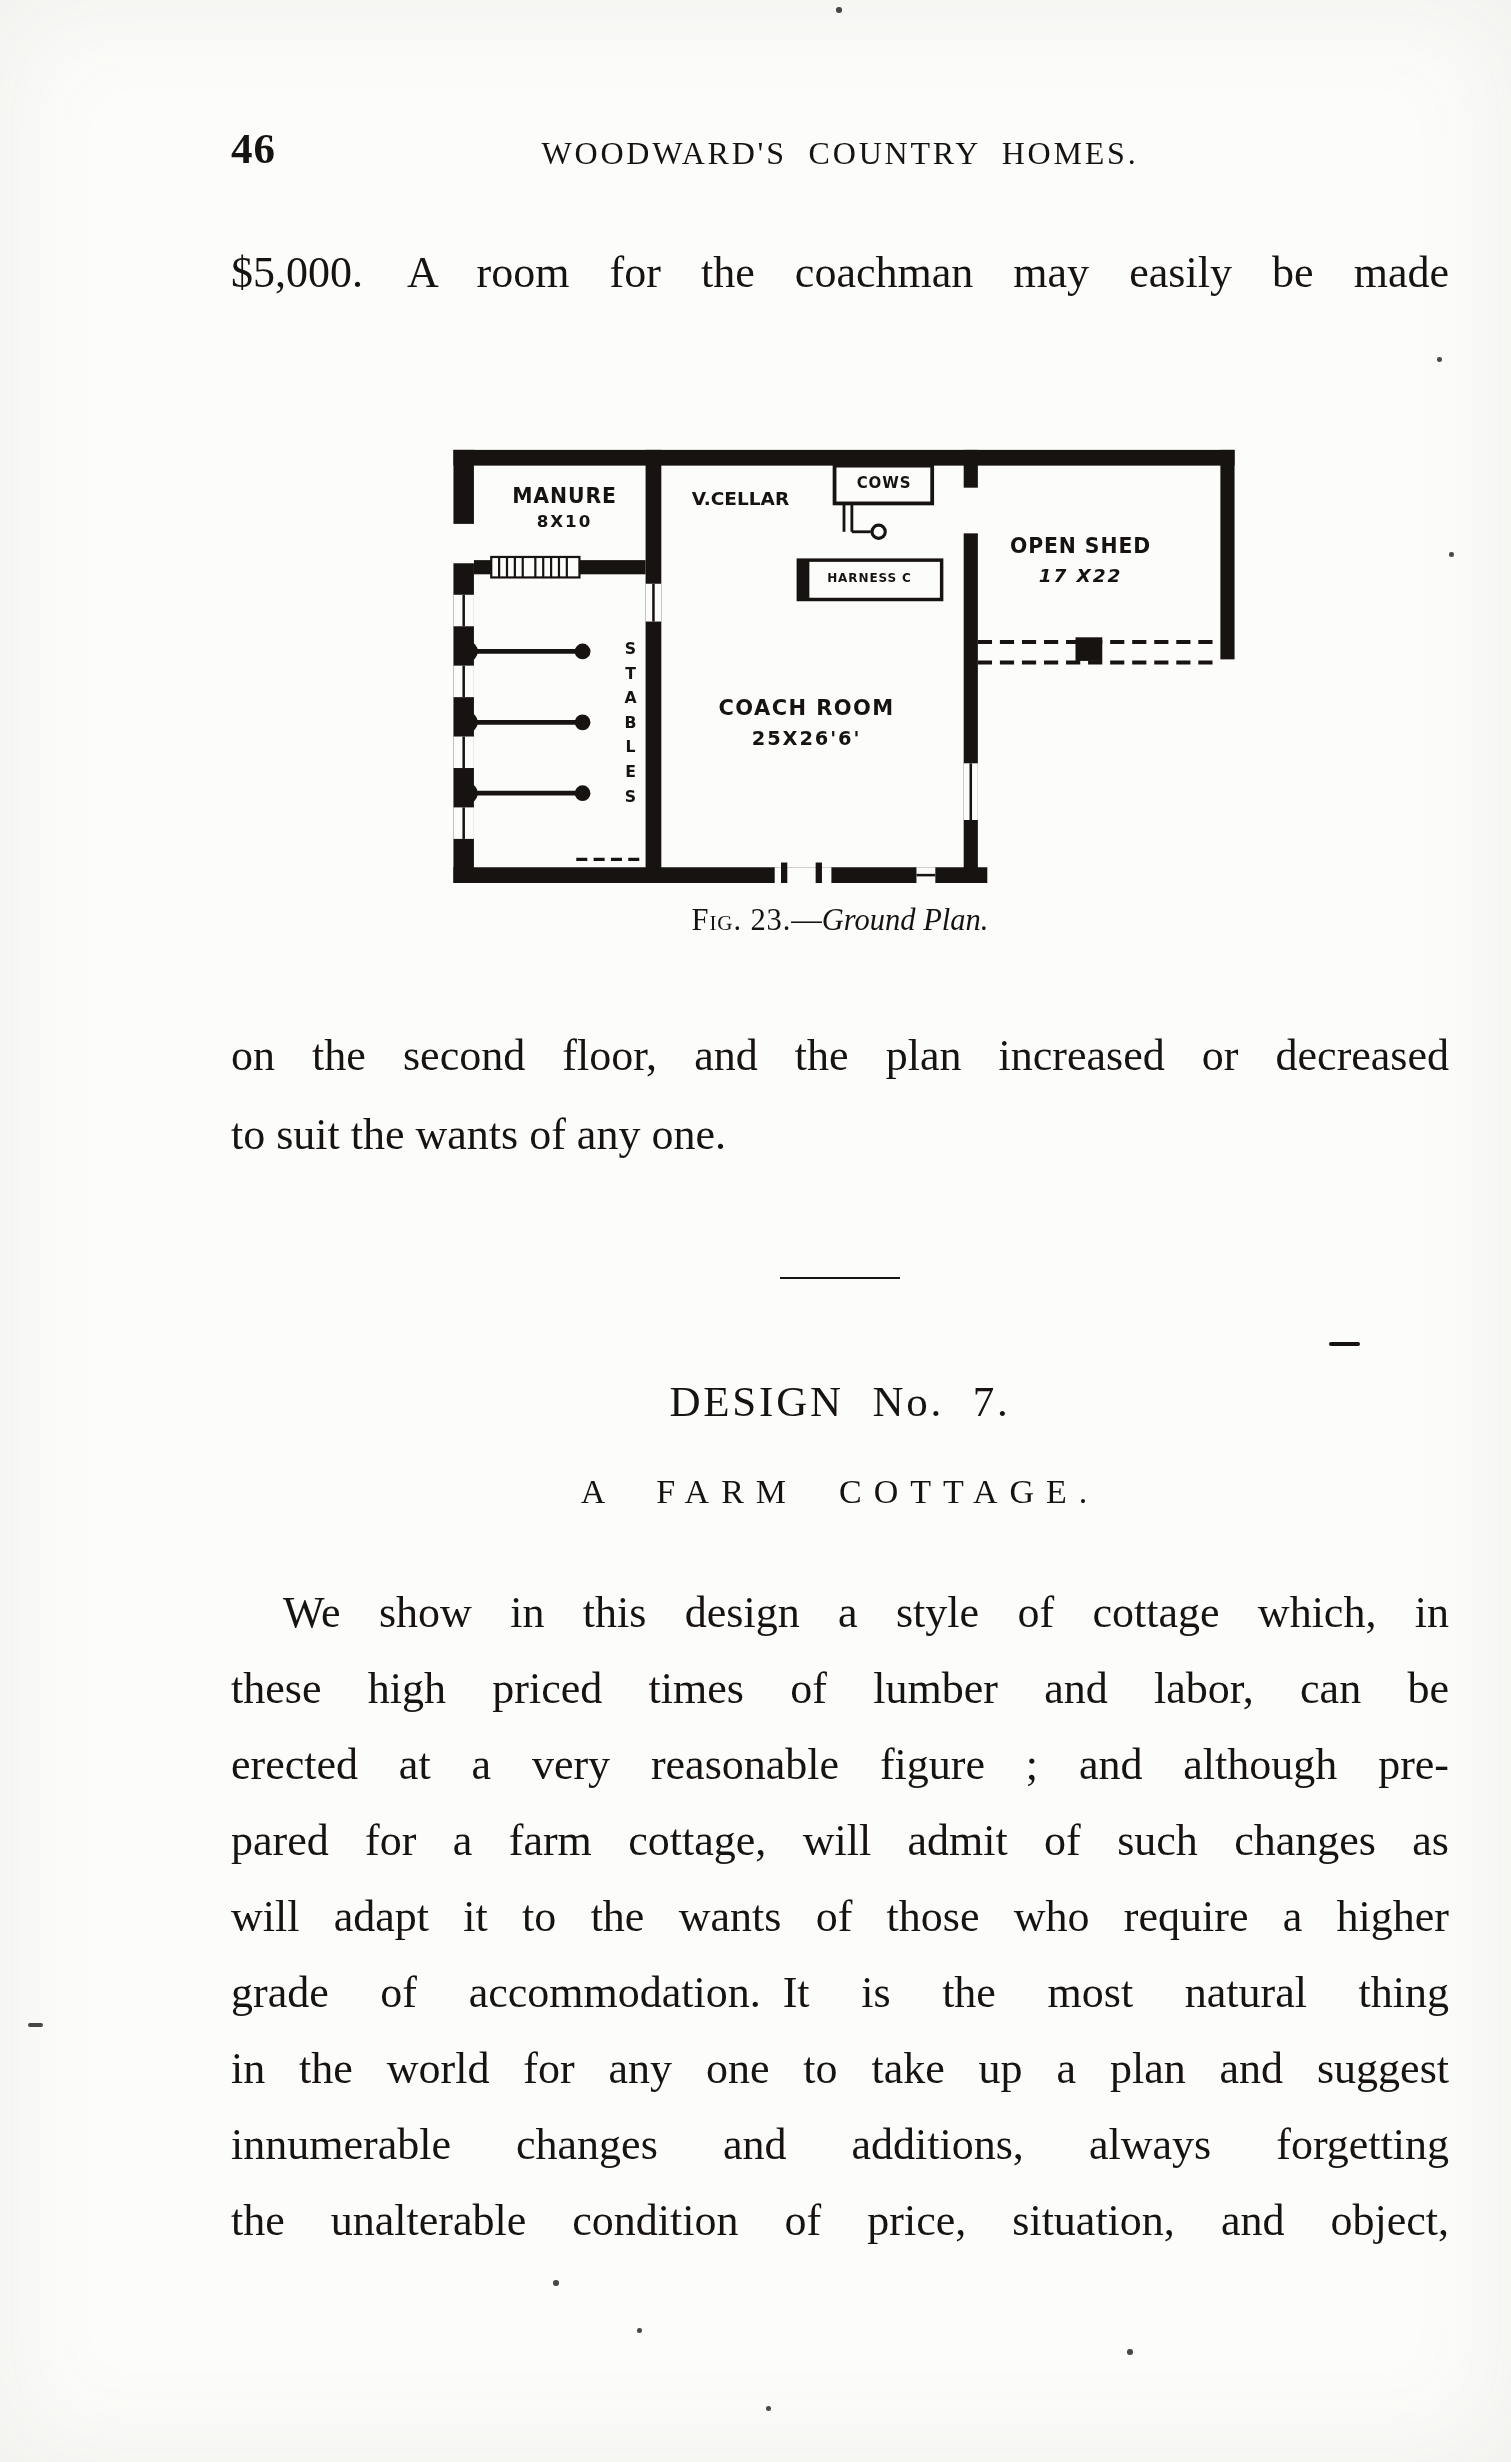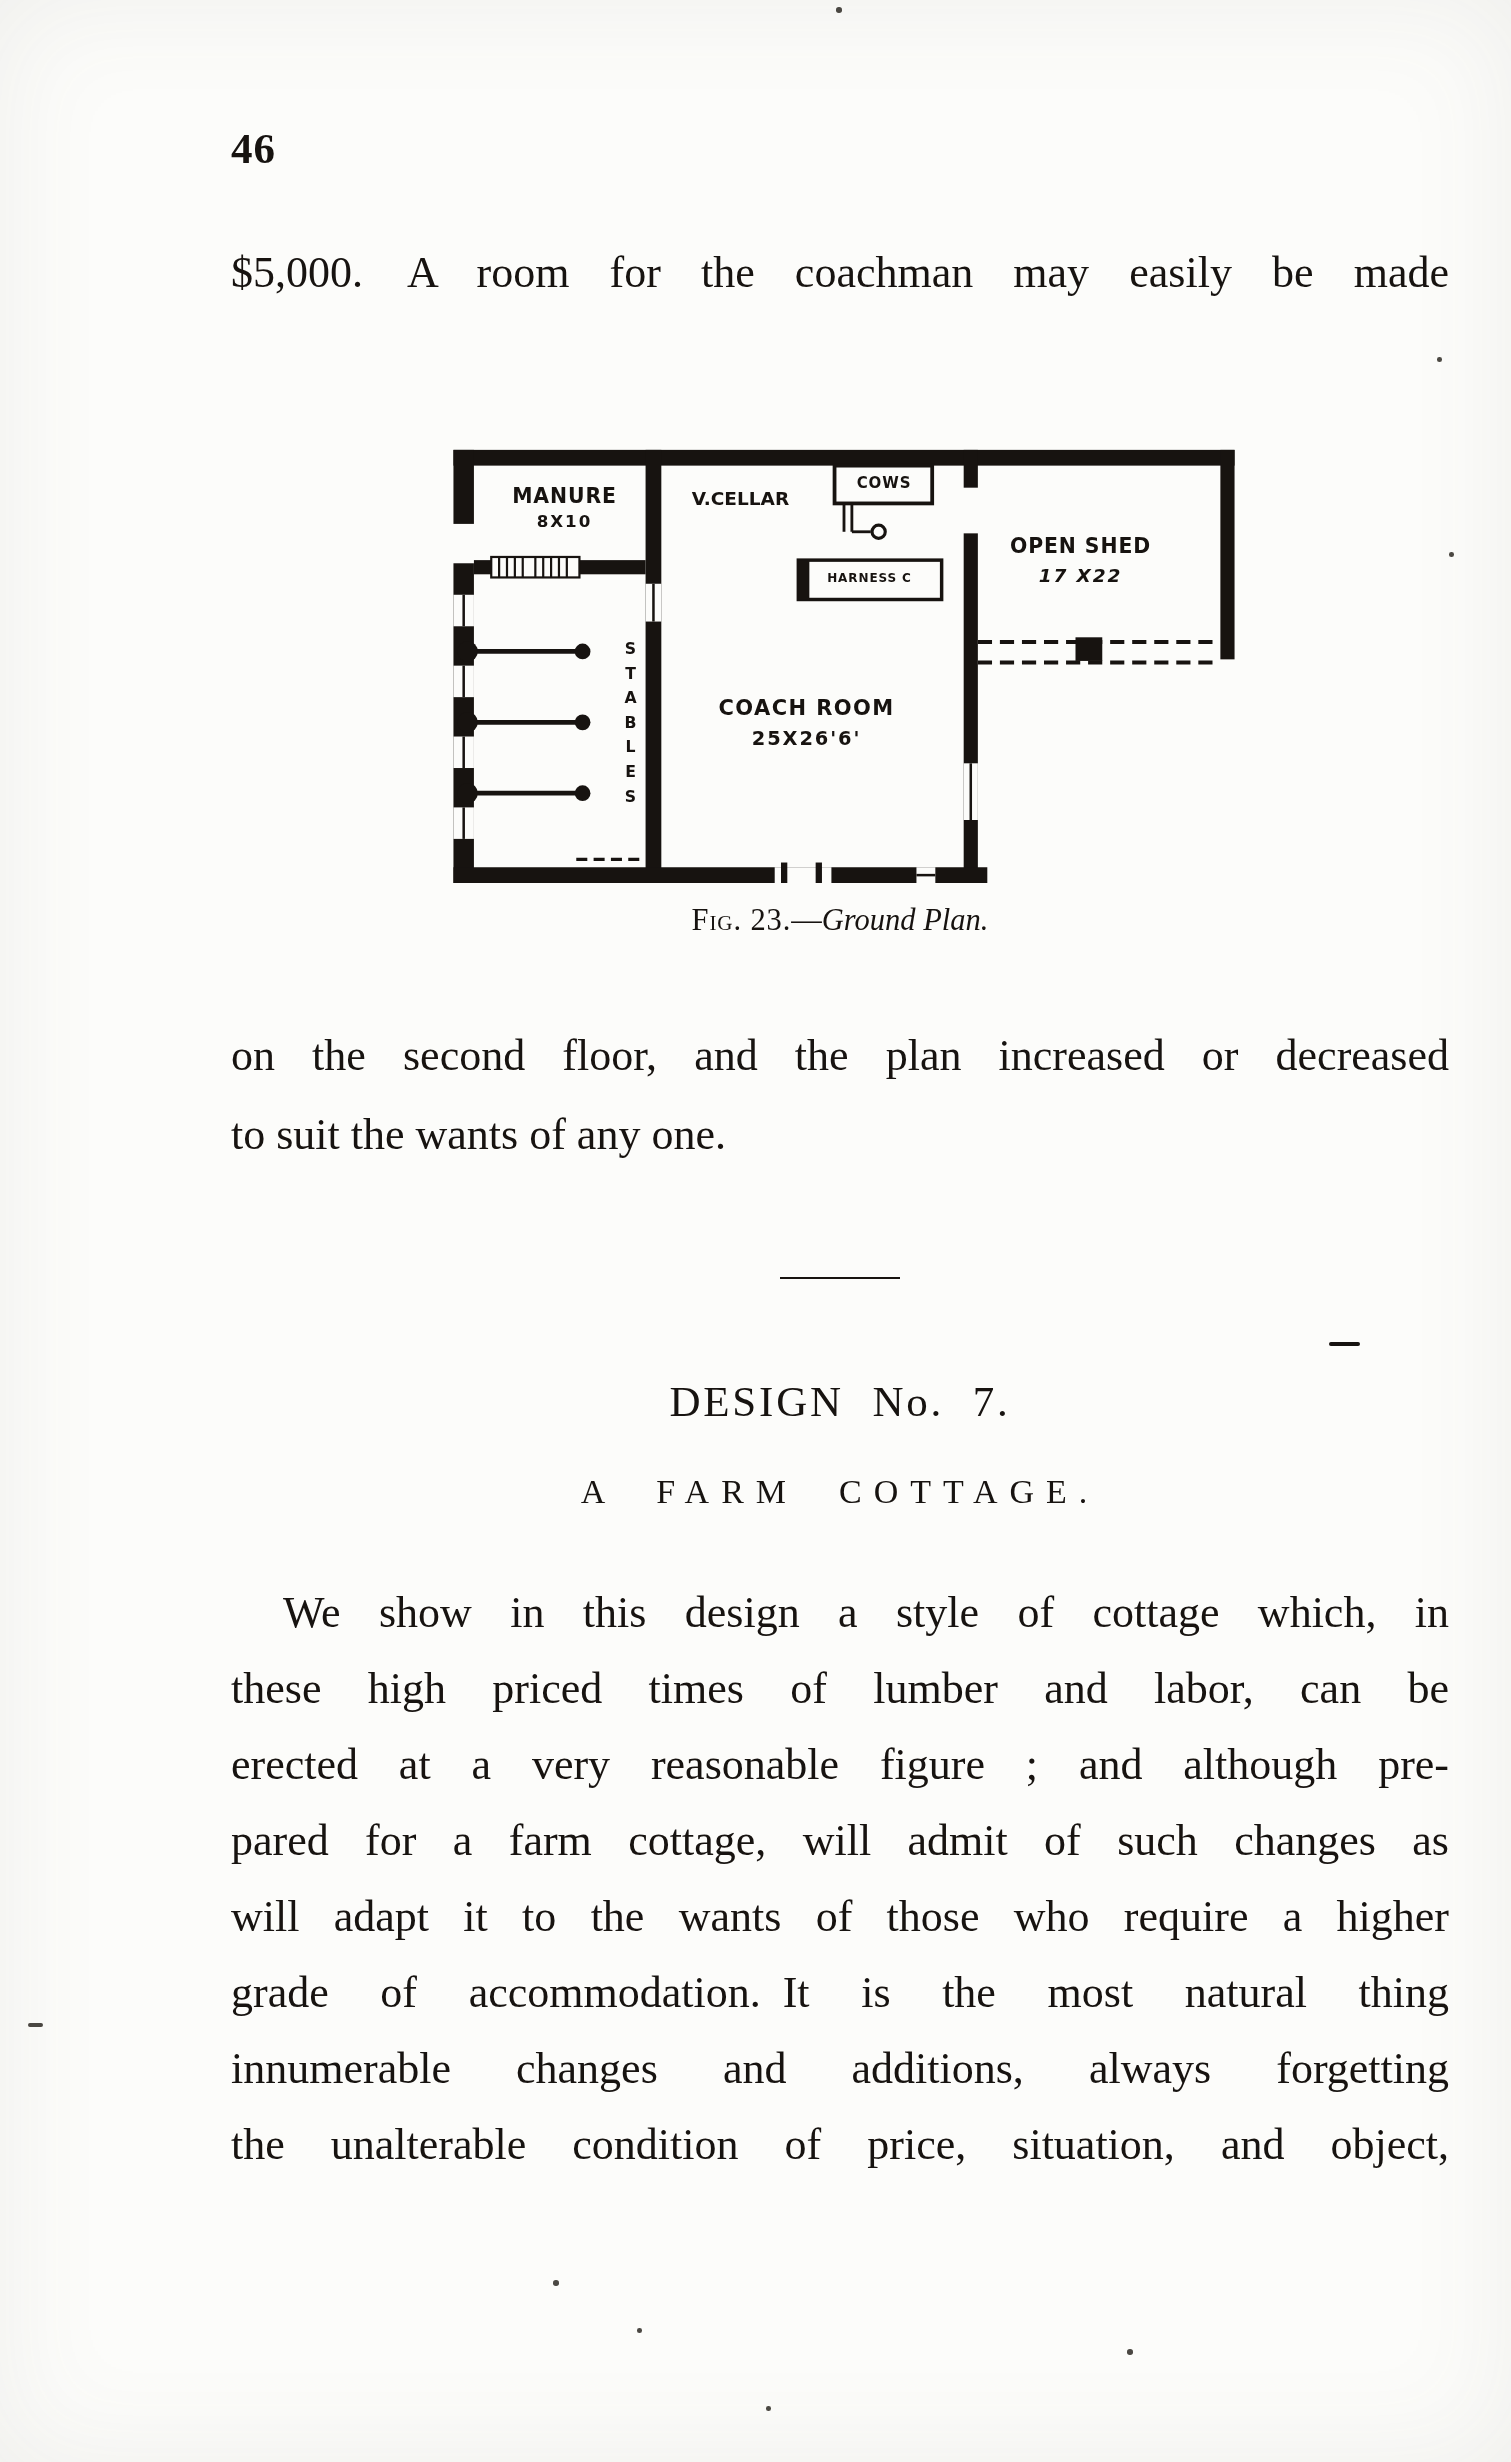--- a/index.html
+++ b/index.html
@@ -100,20 +100,21 @@
   .sp6{left:637px;top:2328px;width:4.6px;height:4.6px;}
   .sp7{left:1127px;top:2349px;width:5.6px;height:5.6px;}
   .sp8{left:766px;top:2406px;width:4.6px;height:4.6px;}
 </style>
 </head>
 <body>
 
 <div class="page">
 
   <div class="pagenum">46</div>
+  <div class="running-head">WOODWARD'S COUNTRY HOMES.</div>
 
   <div class="para p1">
     <div class="line jline">$5,000. A room for the coachman may easily be made</div>
   </div>
 
   <div class="plan">
     <svg width="800" height="441" viewBox="0 0 508 280" preserveAspectRatio="none">
 
       <g fill="#171310">
         <rect x="6" y="5" width="496" height="10"></rect>
@@ -236,20 +237,21 @@
   <div class="design-title">DESIGN No. 7.</div>
   <div class="design-subtitle">A FARM COTTAGE.</div>
 
   <div class="para p3">
     <div class="line jline indent">We show in this design a style of cottage which, in</div>
     <div class="line jline">these high priced times of lumber and labor, can be</div>
     <div class="line jline">erected at a very reasonable figure ; and although pre-</div>
     <div class="line jline">pared for a farm cottage, will admit of such changes as</div>
     <div class="line jline">will adapt it to the wants of those who require a higher</div>
     <div class="line jline">grade of accommodation. It is the most natural thing</div>
+    <div class="line jline">in the world for any one to take up a plan and suggest</div>
     <div class="line jline">innumerable changes and additions, always forgetting</div>
     <div class="line jline">the unalterable condition of price, situation, and object,</div>
   </div>
 
   <div class="speck sp1"></div>
   <div class="speck sp2"></div>
   <div class="speck sp3"></div>
   <div class="speck sp4"></div>
   <div class="speck sp5"></div>
   <div class="speck sp6"></div>

